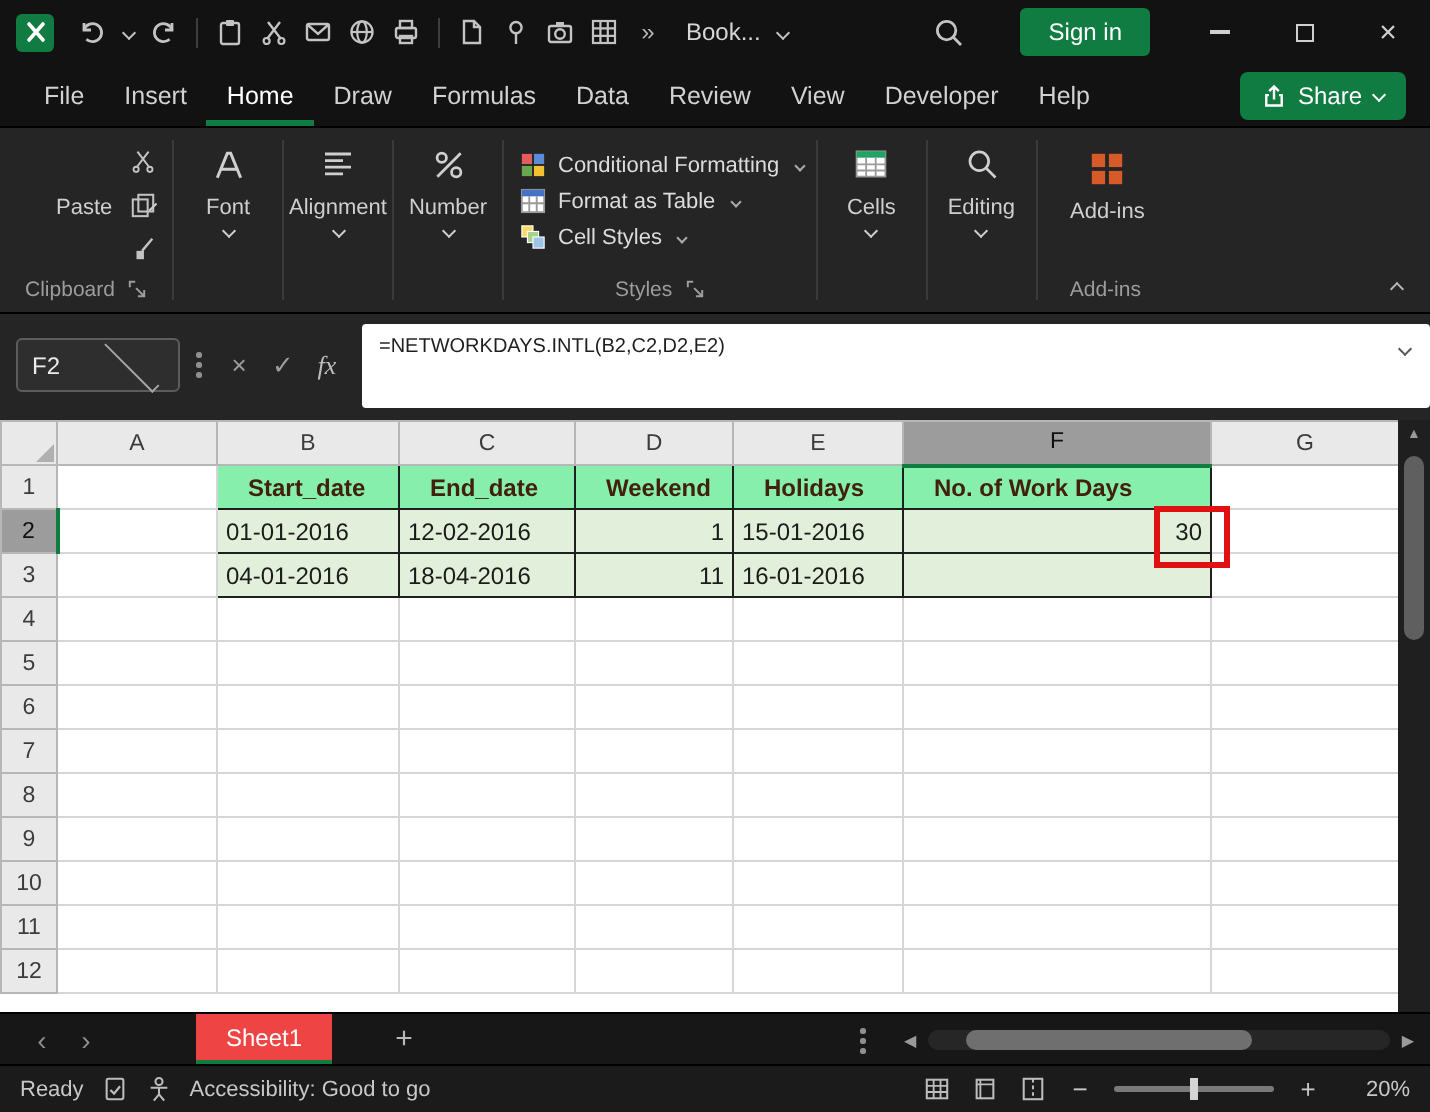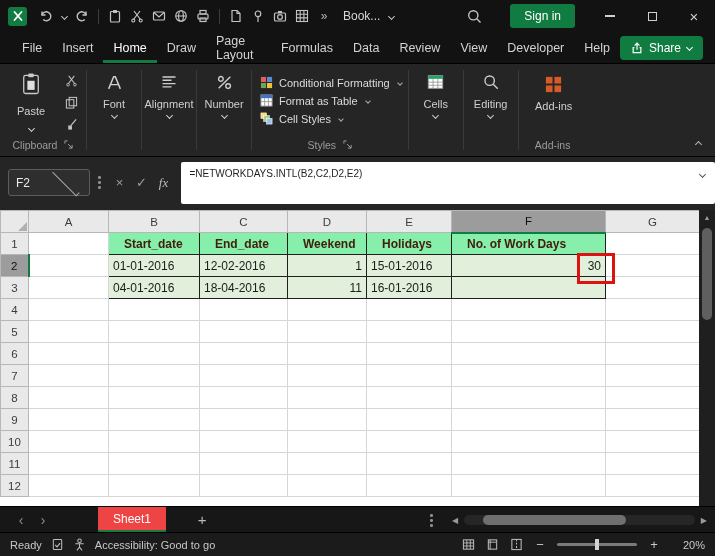--- a/index.html
+++ b/index.html
@@ -40,21 +40,21 @@
     align-items:center; gap:6px; padding:5px 11px; border-radius:4px; font-size:12px; }
 
   
   .ribbon { height:92px; flex:none; background:#252525; display:flex; align-items:stretch;
     position:relative; color:#cfcfcf; }
   .rgroup { display:flex; flex-direction:column; }
   .rcontent { flex:1; display:flex; padding:5px 6px 0 8px; gap:8px; }
   .rlabel { height:20px; display:flex; align-items:center; justify-content:center; gap:7px;
     font-size:10.5px; color:#9c9c9c; padding-bottom:3px; }
   .rsep { width:1px; background:#3a3a3a; margin:6px 0; flex:none; }
-  .paste-btn { width:46px; display:flex; flex-direction:column; align-items:center; gap:9px;
+  .paste-btn { width:46px; display:flex; flex-direction:row; align-items:center; gap:20px;
     font-size:11px; padding-top:2px;text-align:center; }
   .clipcol { display:flex; flex-direction:column; gap:6px; padding-top:3px; }
   .clipcol > span { width:18px; height:16px; display:flex; align-items:center; justify-content:center; color:#c3c3c3; }
   .rbig { width:54px; display:flex; flex-direction:column; align-items:center; gap:3px;
     font-size:11px; padding-top:5px; }
   .rbig .ric { height:26px; display:flex; align-items:center; justify-content:center; color:#cfcfcf; }
   .styles-col { display:flex; flex-direction:column; gap:5px; padding-top:7px; }
   .style-row { display:flex; align-items:center; gap:6px; font-size:11px; color:#dcdcdc; }
   .style-row .cv { width:4px; height:4px; margin-left:2px; color:#aaa; }
   .collapse-chev { position:absolute; right:14px; bottom:9px; color:#b5b5b5; }
@@ -227,21 +227,20 @@
         <span class="max-glyph"></span>
       </span>
     <span class="wc close">×</span>
   </div>
 
   <div class="menubar">
     <span class="mi">File</span>
     <span class="mi">Insert</span>
     <span class="mi active">Home</span>
     <span class="mi">Draw</span>
-    <span class="mi">Page Layout</span>
     <span class="mi">Formulas</span>
     <span class="mi">Data</span>
     <span class="mi">Review</span>
     <span class="mi">View</span>
     <span class="mi">Developer</span>
     <span class="mi">Help</span>
     <span class="share-btn">
       <svg width="12" height="12" viewBox="0 0 14 14">
           <path d="M7 9 V1.8 M4.2 4.2 L7 1.4 L9.8 4.2" fill="none" stroke="#fff" stroke-width="1.4"></path>
           <path d="M4 6.5 H2.5 V12.5 H11.5 V6.5 H10" fill="none" stroke="#fff" stroke-width="1.4"></path>

